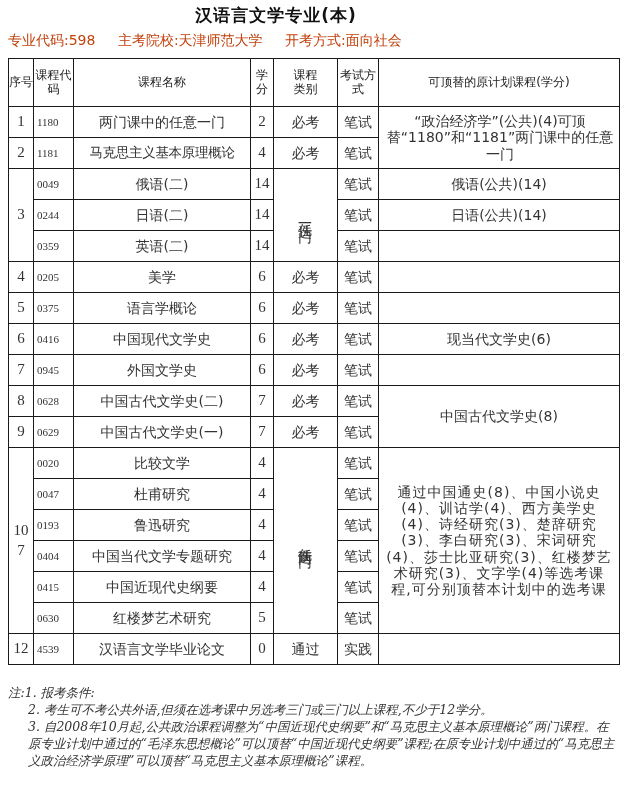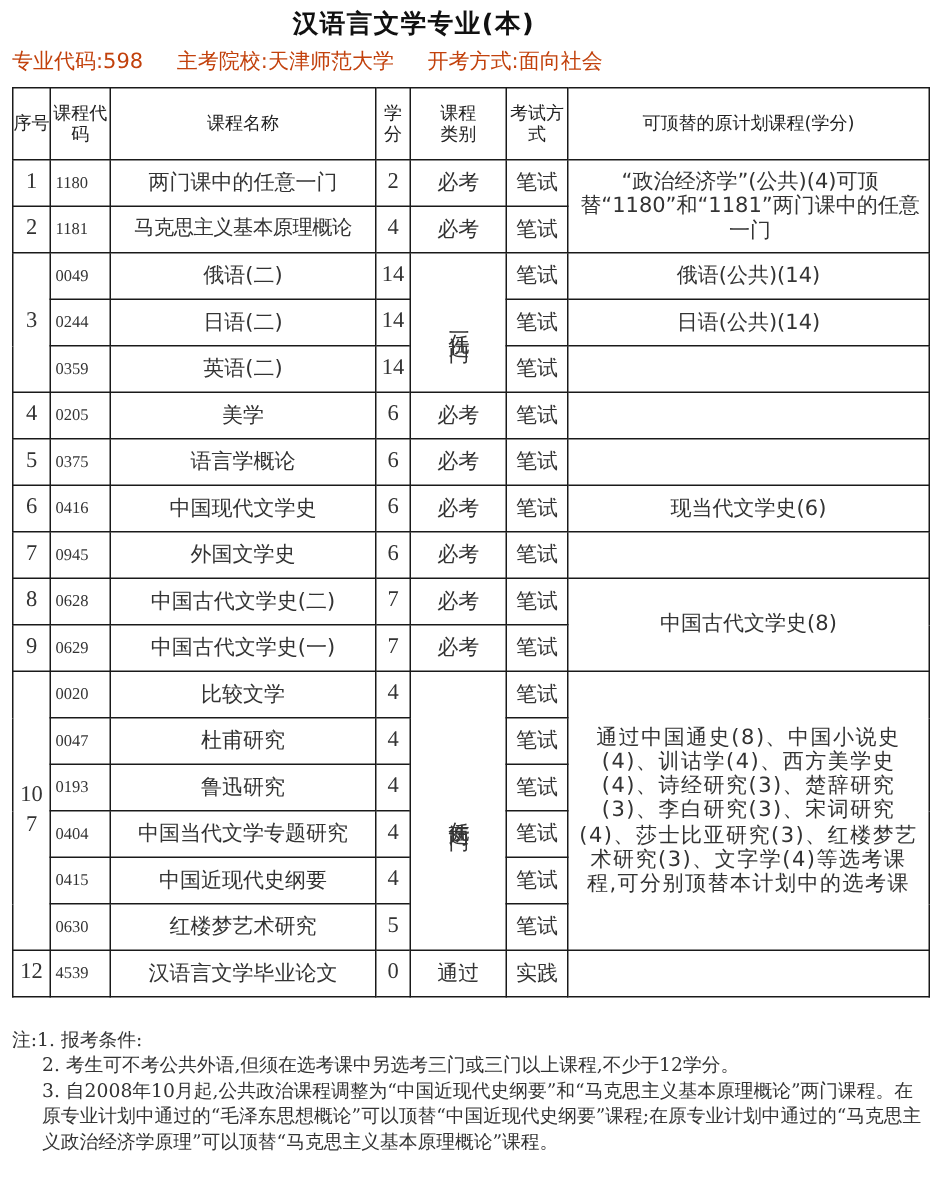--- a/index.html
+++ b/index.html
@@ -27,21 +27,21 @@
   }
   table.main th { font-size: 12px; color: #222; height: 47px; }
   table.main td { height: 30px; }
   .num { font-family: "Liberation Serif", serif; font-size: 15px; color: #222; }
   .code { font-family: "Liberation Serif", serif; font-size: 11px; color: #222; text-align: left !important; padding-left: 3px !important; }
   .vtext { writing-mode: vertical-rl; text-orientation: upright; letter-spacing: 2px; display: inline-block; }
   td.sub { text-align: center; padding: 2px 4px 2px 6px !important; font-size: 14px; line-height: 1.35; }
   td.sub-justify { text-align: left; padding: 2px 5px !important; font-size: 14px; line-height: 1.42; letter-spacing: 1px; }
   .notes {
     position: absolute; top: 684px; left: 8px; width: 612px; font-size: 12.5px; color: #333;
-    line-height: 17px; font-family: "DejaVu Serif", serif;
+    line-height: 17px; font-family: "DejaVu Serif", serif; font-style: italic;
   }
   .notes .line { white-space: nowrap; }
   .notes .indent1 { padding-left: 36px; }
   .notes .indent2 { padding-left: 20px; }
 </style>
 </head>
 <body>
 
 <div class="title">汉语言文学专业(本)</div>
 

